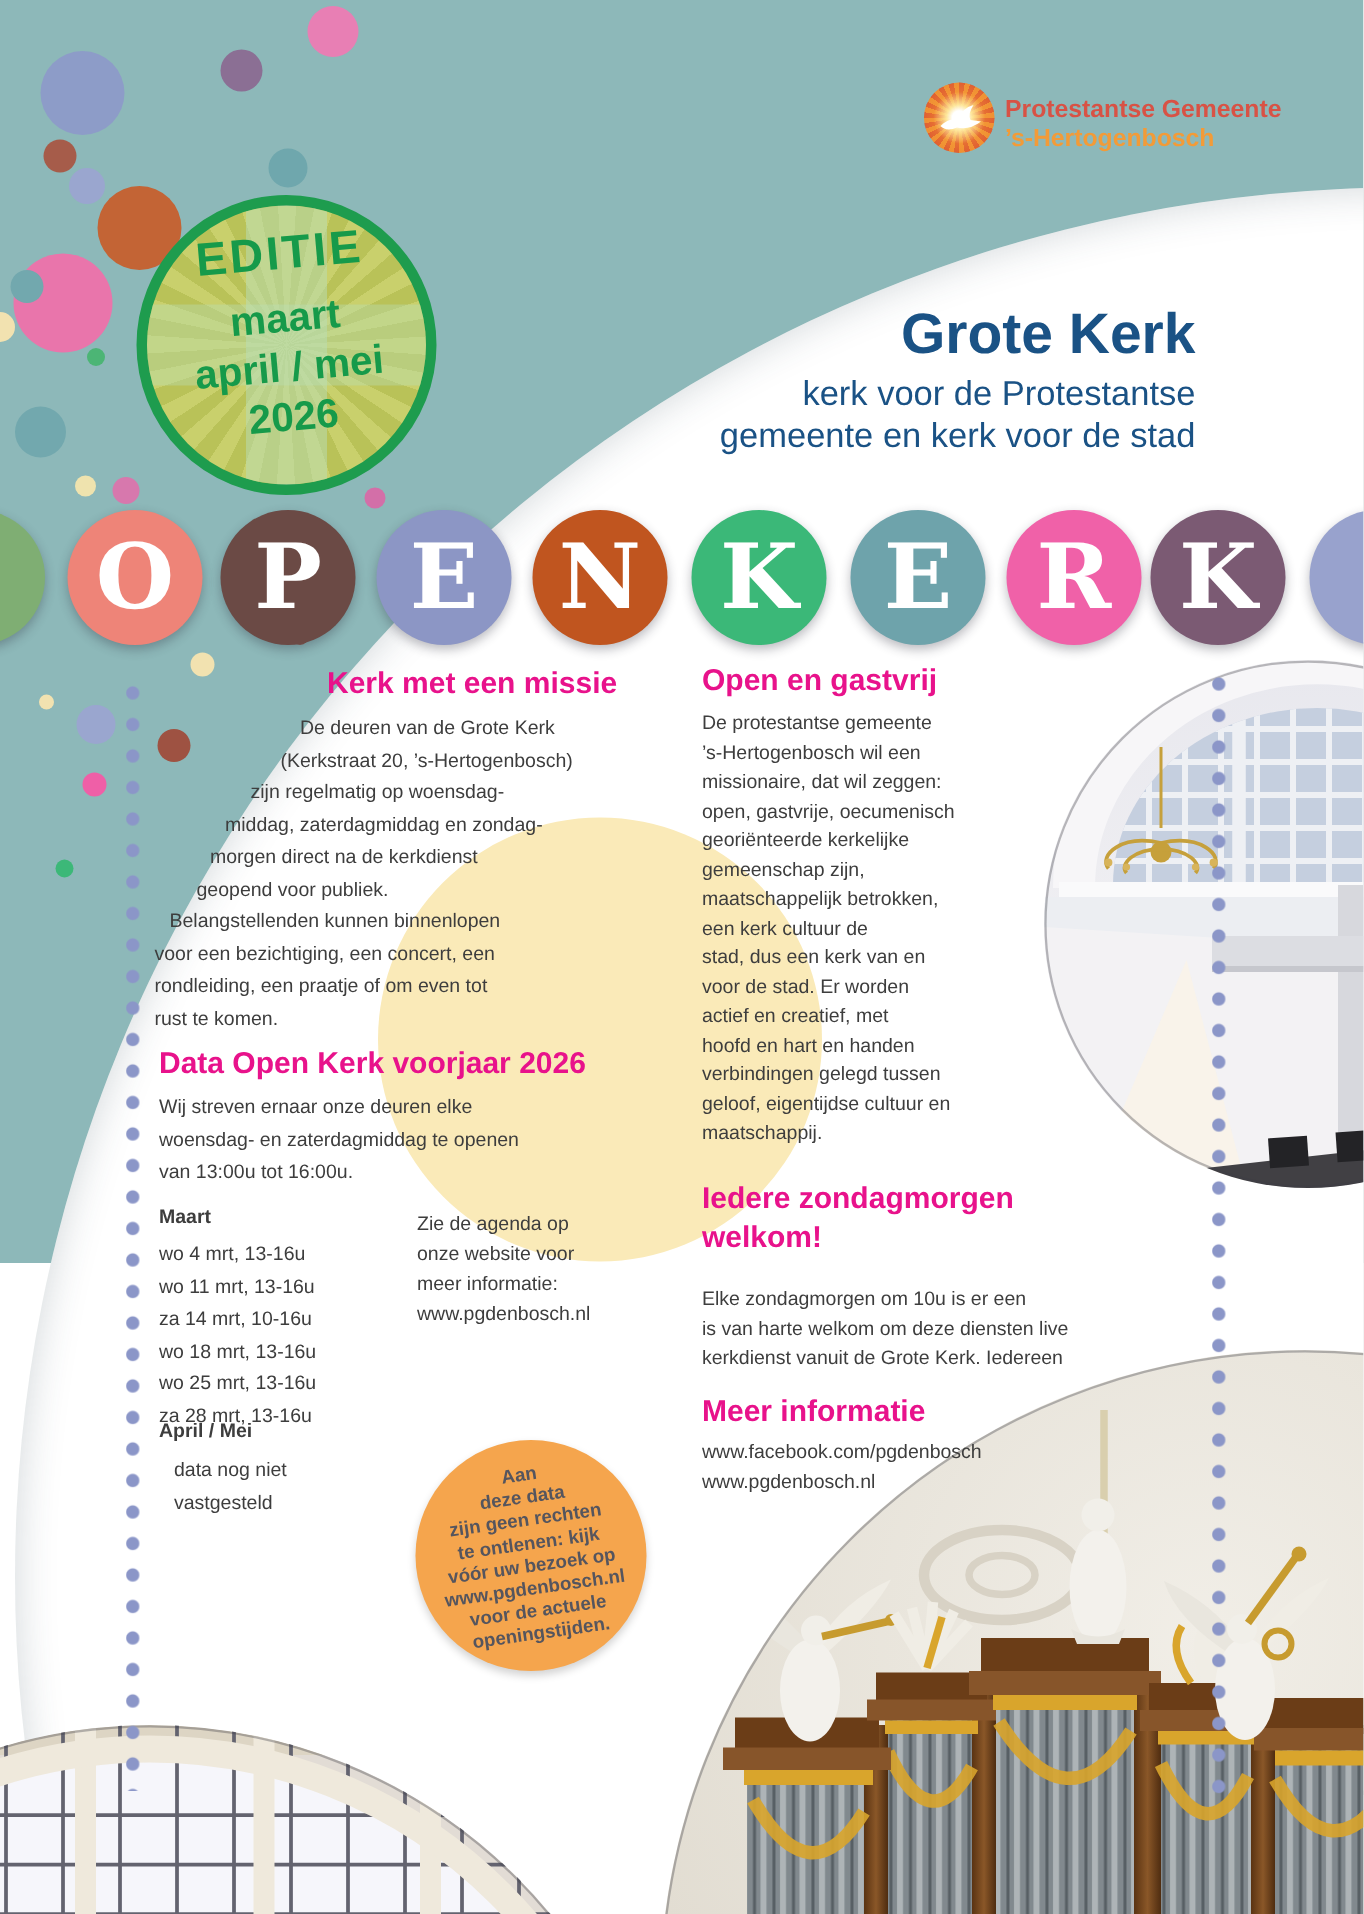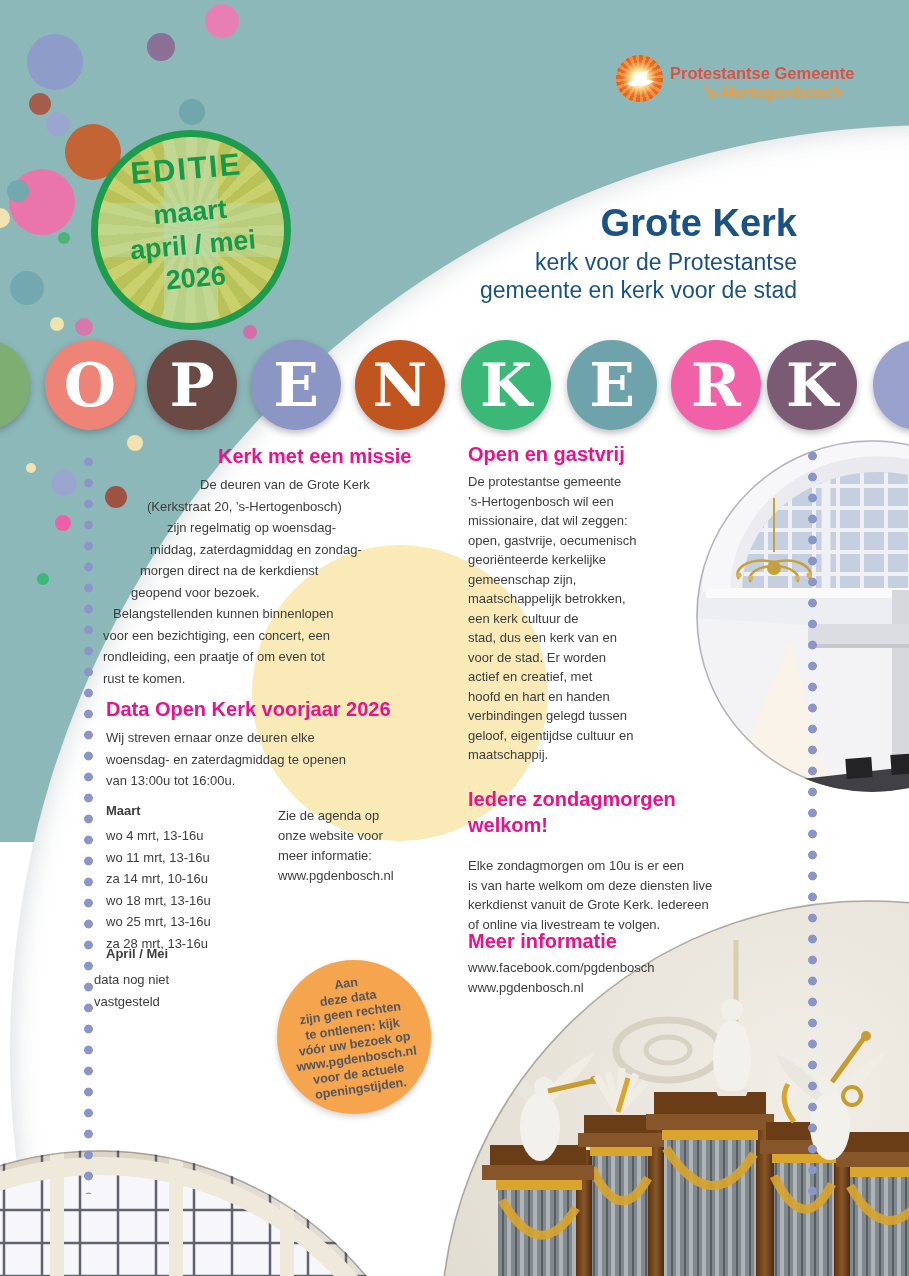--- a/index.html
+++ b/index.html
@@ -21,21 +21,21 @@
   .badge-line{font-size:27px;line-height:33px;}
   
   .logo{position:absolute;left:616px;top:55px;z-index:4;display:flex;align-items:flex-end;}
   .logo-sun{position:relative;width:47px;height:47px;border-radius:50%;flex:0 0 auto;
     background:repeating-conic-gradient(#d9472c 0deg 9deg,#ef8e2f 9deg 18deg);}
   .logo-sun::after{content:"";position:absolute;inset:0;border-radius:50%;
     background:radial-gradient(circle,#ffffff 0 14%,rgba(255,236,160,.95) 26%,rgba(246,160,60,.45) 52%,rgba(200,70,40,.12) 100%);}
   .logo-dove{position:absolute;left:9px;top:13px;z-index:2;}
   .logo-text{margin-left:7px;padding-top:4px;font-weight:bold;font-size:16.5px;line-height:19px;}
   .logo-l1{color:#d85245;}
-  .logo-l2{color:#f29b38;margin-left:33px;}
+  .logo-l2{color:#f29b38;}
   
   .header{position:absolute;right:112px;top:203px;text-align:right;z-index:4;color:#1a5285;}
   .title{font-size:38px;font-weight:bold;line-height:40px;}
   .subtitle{font-size:23px;line-height:27.5px;margin-top:6px;}
   
   .lc{position:absolute;top:340px;width:90px;height:90px;border-radius:50%;z-index:5;
     display:flex;align-items:center;justify-content:center;color:#fff;
     font-family:"DejaVu Serif",serif;font-weight:bold;font-size:60px;
     box-shadow:0 3px 7px rgba(40,40,55,.32);}
   
@@ -372,25 +372,25 @@
     </g>
     <circle cx="346" cy="346" r="345" fill="none" stroke="rgba(60,60,70,.35)" stroke-width="1.5"></circle>
   </svg>
 
   <div class="vdots" style="left:84px;top:452px;height:742px"></div>
   <div class="vdots" style="left:808px;top:446px;height:752px"></div>
 
   <div class="pink-h" style="left:218px;top:443px">Kerk met een missie</div>
   <div class="body-block lh-left" style="left:103px;top:474px">
     <div style="margin-left:97px">De deuren van de Grote Kerk</div>
-    <div style="margin-left:44px">(Kerkstraat 20, ’s-Hertogenbosch)</div>
+    <div style="margin-left:84px">(Kerkstraat 20, ’s-Hertogenbosch)</div>
     <div style="margin-left:64px">zijn regelmatig op woensdag-</div>
     <div style="margin-left:47px">middag, zaterdagmiddag en zondag-</div>
     <div style="margin-left:37px">morgen direct na de kerkdienst</div>
-    <div style="margin-left:28px">geopend voor bezoek.</div>
+    <div style="margin-left:28px">geopend voor publiek.</div>
     <div style="margin-left:10px">Belangstellenden kunnen binnenlopen</div>
     <div>voor een bezichtiging, een concert, een</div>
     <div>rondleiding, een praatje of om even tot</div>
     <div>rust te komen.</div>
   </div>
 
   <div class="pink-h" style="left:106px;top:696px">Data Open Kerk voorjaar 2026</div>
   <div class="body-block lh-left" style="left:106px;top:727px">
     <div>Wij streven ernaar onze deuren elke</div>
     <div>woensdag- en zaterdagmiddag te openen</div>
@@ -408,21 +408,21 @@
   </div>
 
   <div class="body-block" style="left:278px;top:806px;line-height:20px">
     <div>Zie de agenda op</div>
     <div>onze website voor</div>
     <div>meer informatie:</div>
     <div>www.pgdenbosch.nl</div>
   </div>
 
   <div class="body-block bold-label" style="left:106px;top:946px">April / Mei</div>
-  <div class="body-block lh-left" style="left:94px;top:969px">
+  <div class="body-block lh-left" style="left:116px;top:969px">
     <div>data nog niet</div>
     <div>vastgesteld</div>
   </div>
 
   <div class="orange-circle">
     <div class="orange-text">
       <div>Aan</div>
       <div>deze data</div>
       <div>zijn geen rechten</div>
       <div>te ontlenen: kijk</div>
@@ -453,21 +453,20 @@
   </div>
 
   <div class="pink-h" style="left:468px;top:786px">
     <div>Iedere zondagmorgen</div>
     <div>welkom!</div>
   </div>
   <div class="body-block lh-right" style="left:468px;top:856px">
     <div>Elke zondagmorgen om 10u is er een</div>
     <div>is van harte welkom om deze diensten live</div>
     <div>kerkdienst vanuit de Grote Kerk. Iedereen</div>
-    <div>of online via livestream te volgen.</div>
   </div>
 
   <div class="pink-h" style="left:468px;top:928px">Meer informatie</div>
   <div class="body-block lh-right" style="left:468px;top:958px">
     <span class="link-line">www.facebook.com/pgdenbosch</span>
     <span class="link-line">www.pgdenbosch.nl</span>
   </div>
 
 </div>
 

